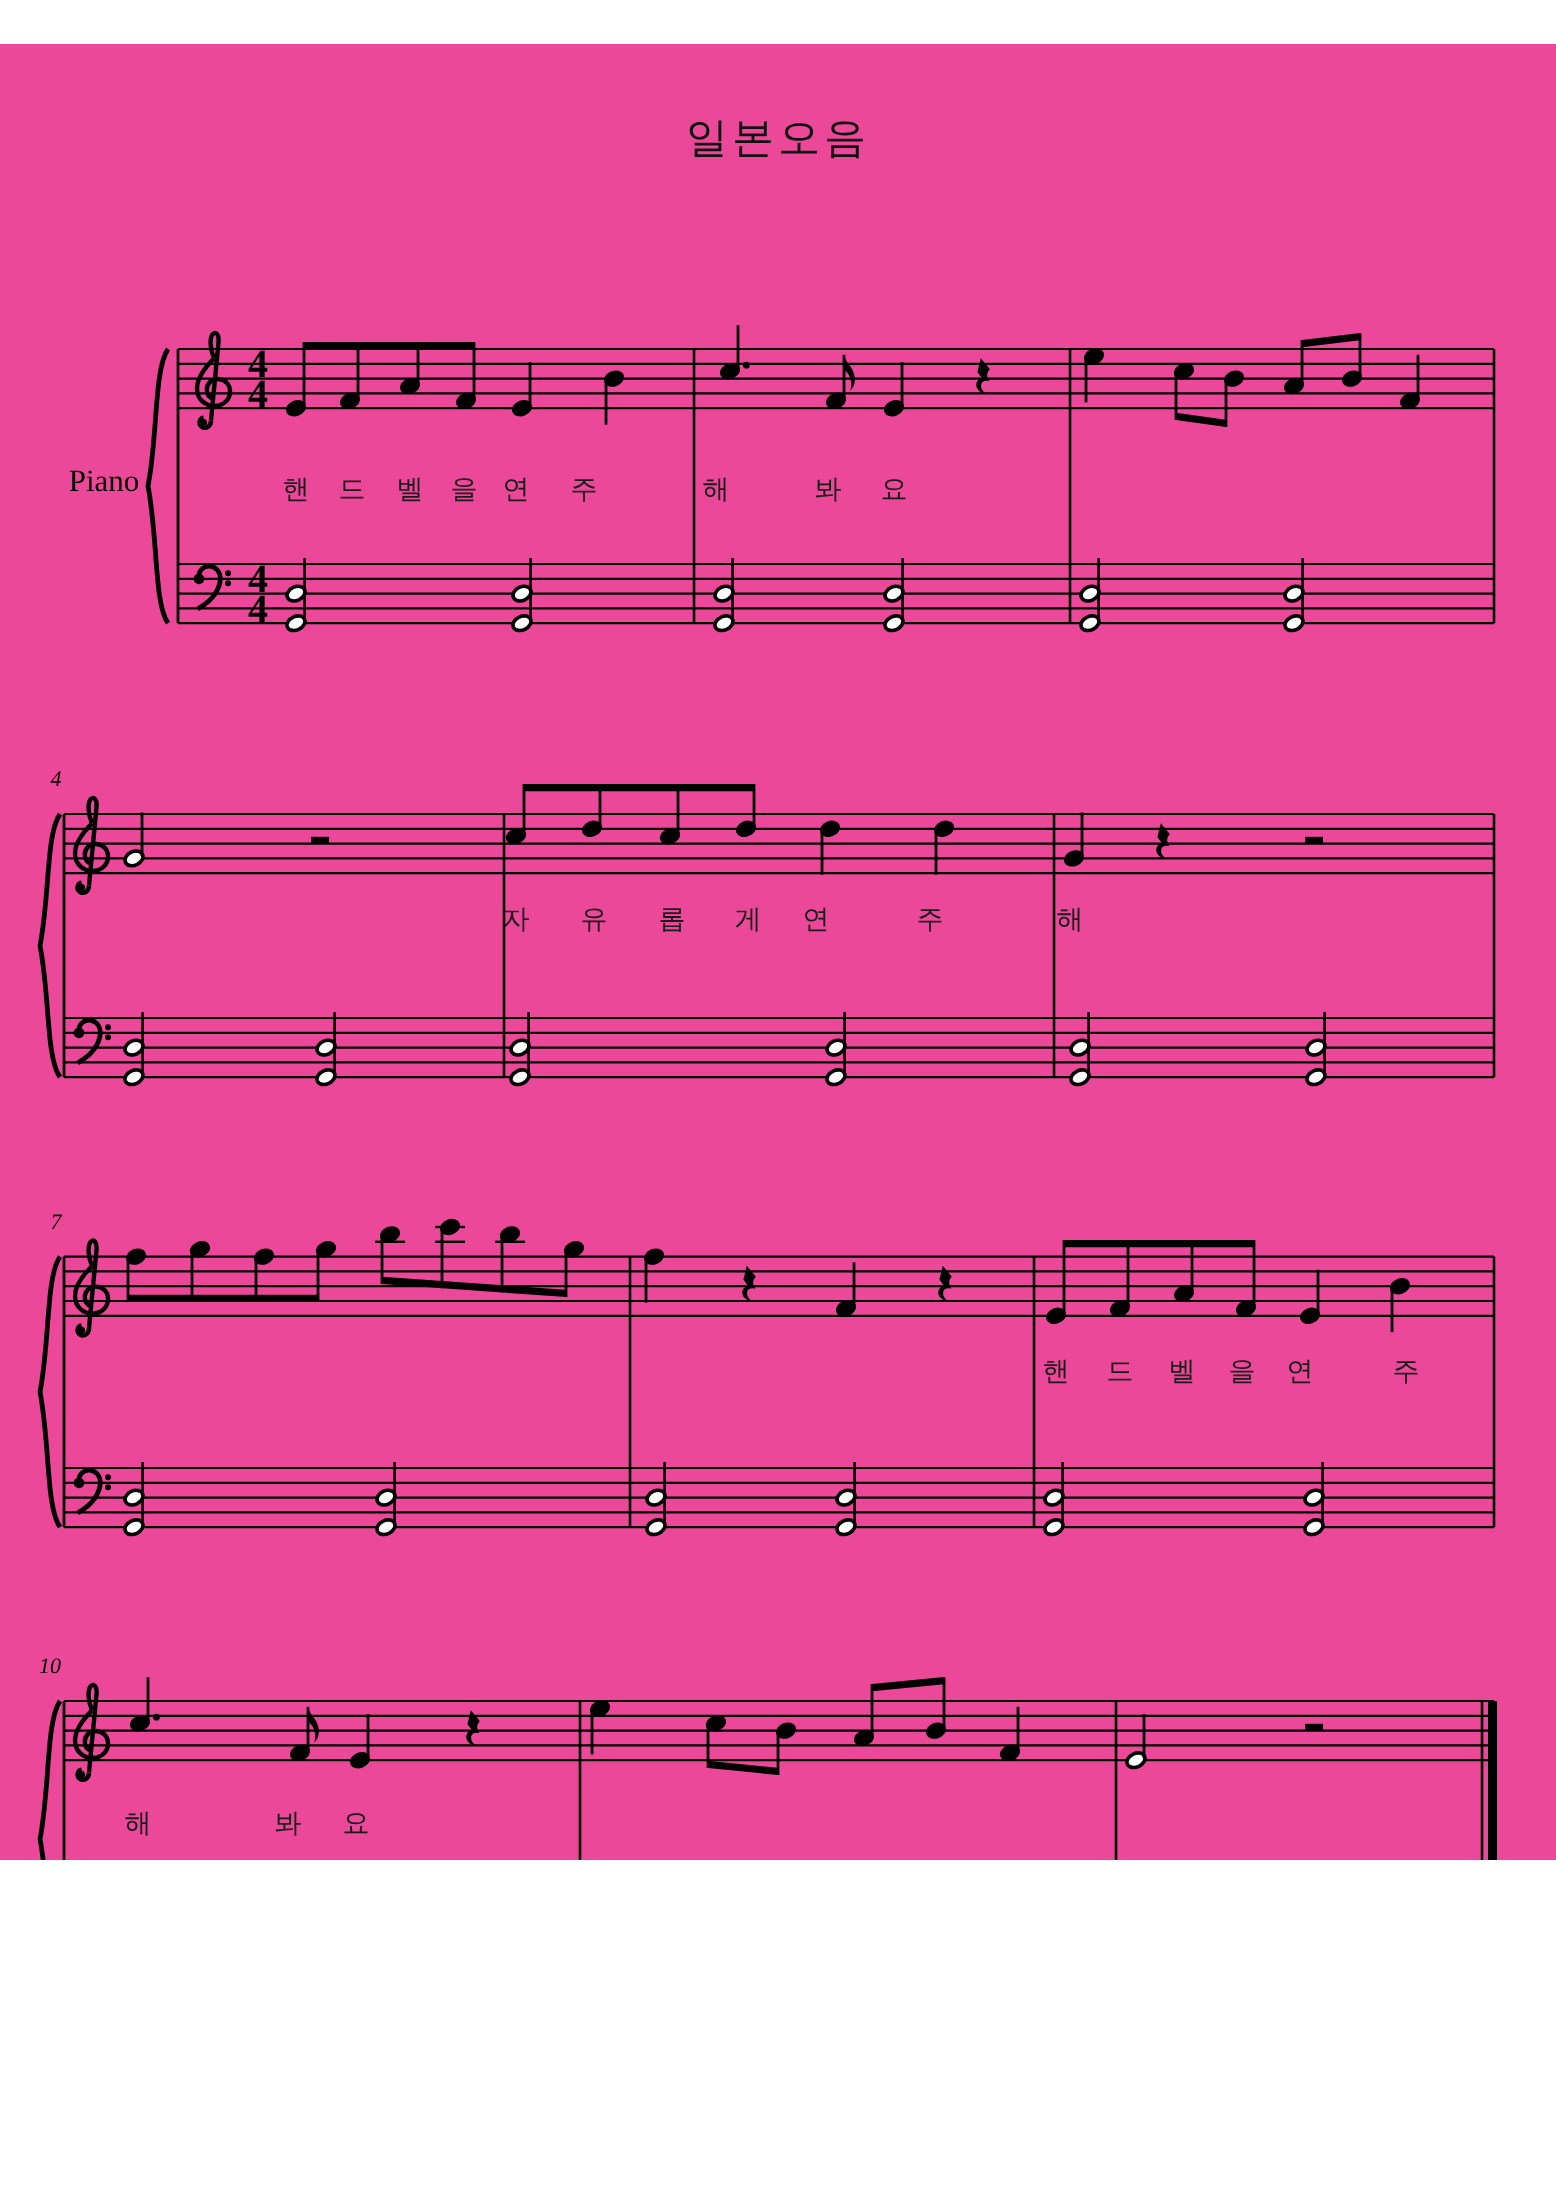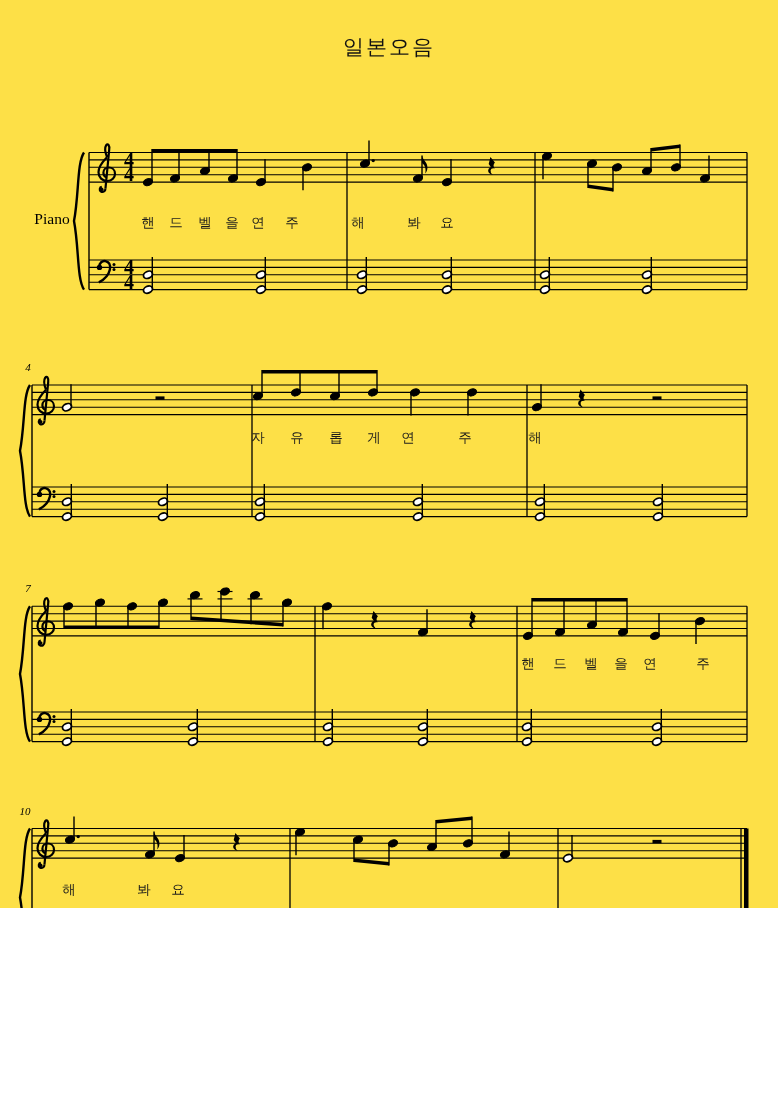--- a/index.html
+++ b/index.html
@@ -1,17 +1,17 @@
 <!DOCTYPE html>
 <html><head>
 <meta charset="utf-8">
 <style>
   html,body{margin:0;padding:0;background:#fff;}
-  .page{position:relative;width:778px;height:908px;background:#fde047;overflow:hidden;
-        font-family:"Liberation Sans", sans-serif;}
+  .page{position:relative;width:778px;height:908px;background:#ec4899;overflow:hidden;
+        font-family:"Liberation Sans", sans-serif;margin-top:22px;}
   .title{position:absolute;top:33px;left:0;width:100%;text-align:center;
          font-size:21px;font-weight:500;letter-spacing:2px;color:#111;}
   svg{position:absolute;left:0;top:0;}
   text{user-select:none;}
 </style>
 </head>
 <body>
 
 <div class="page">
   <div class="title">일본오음</div>

